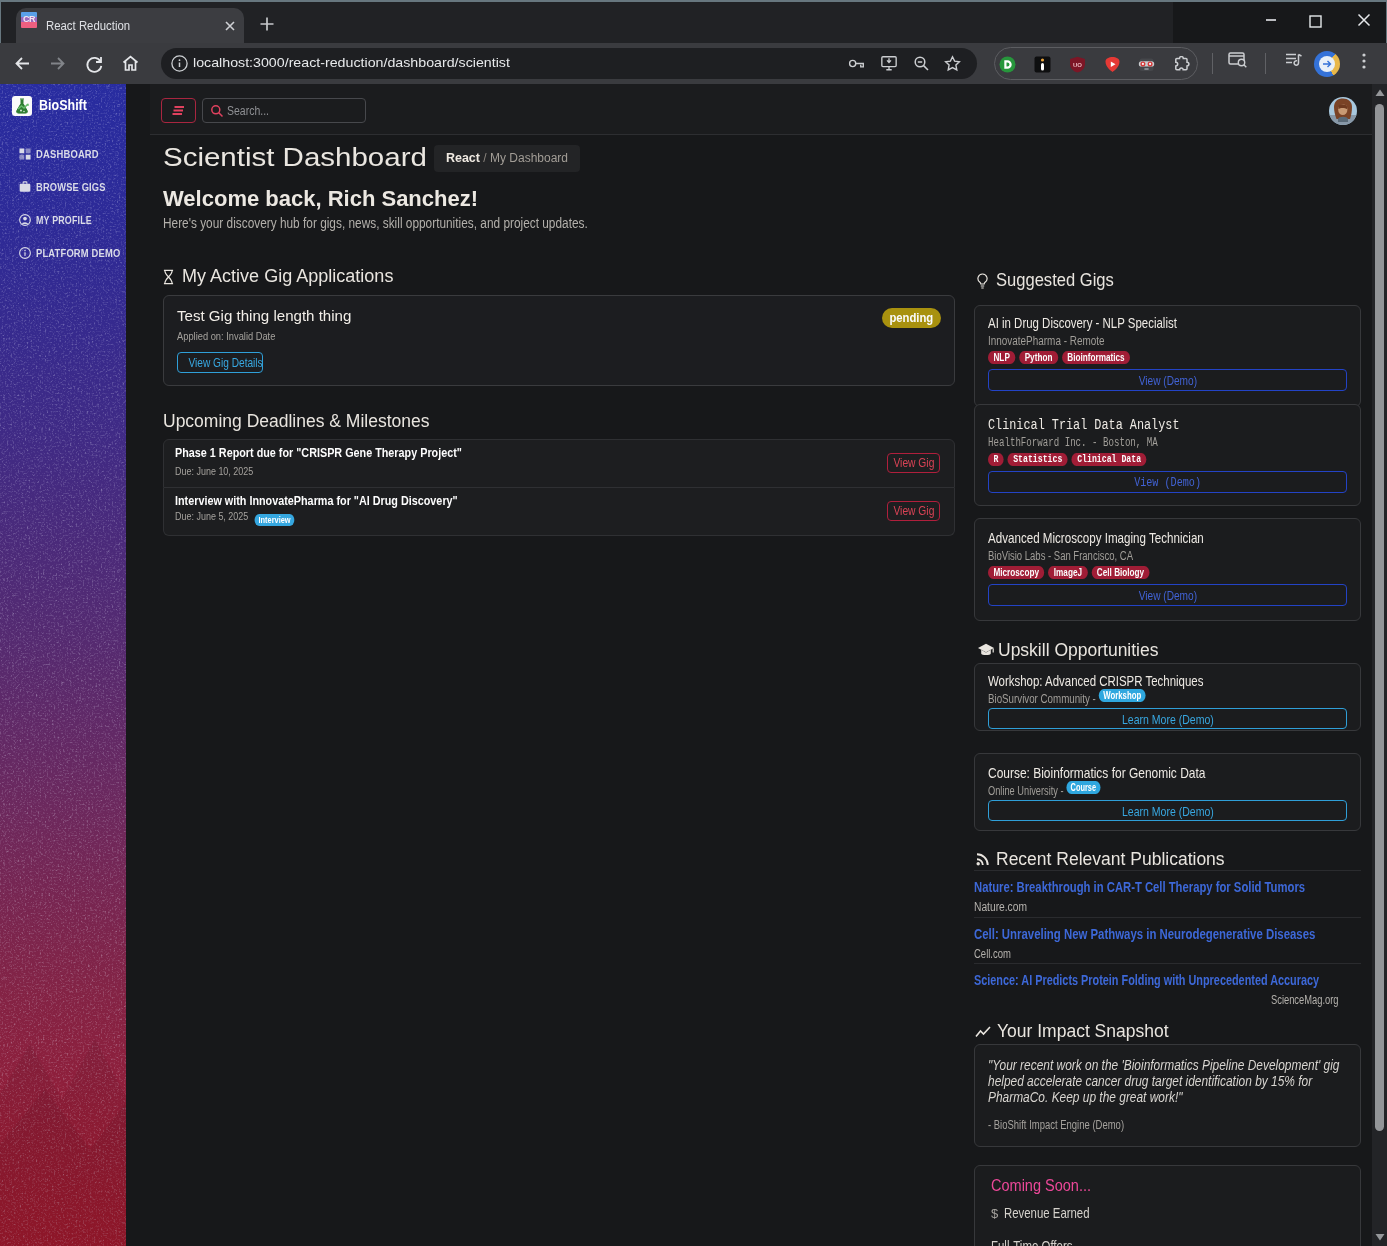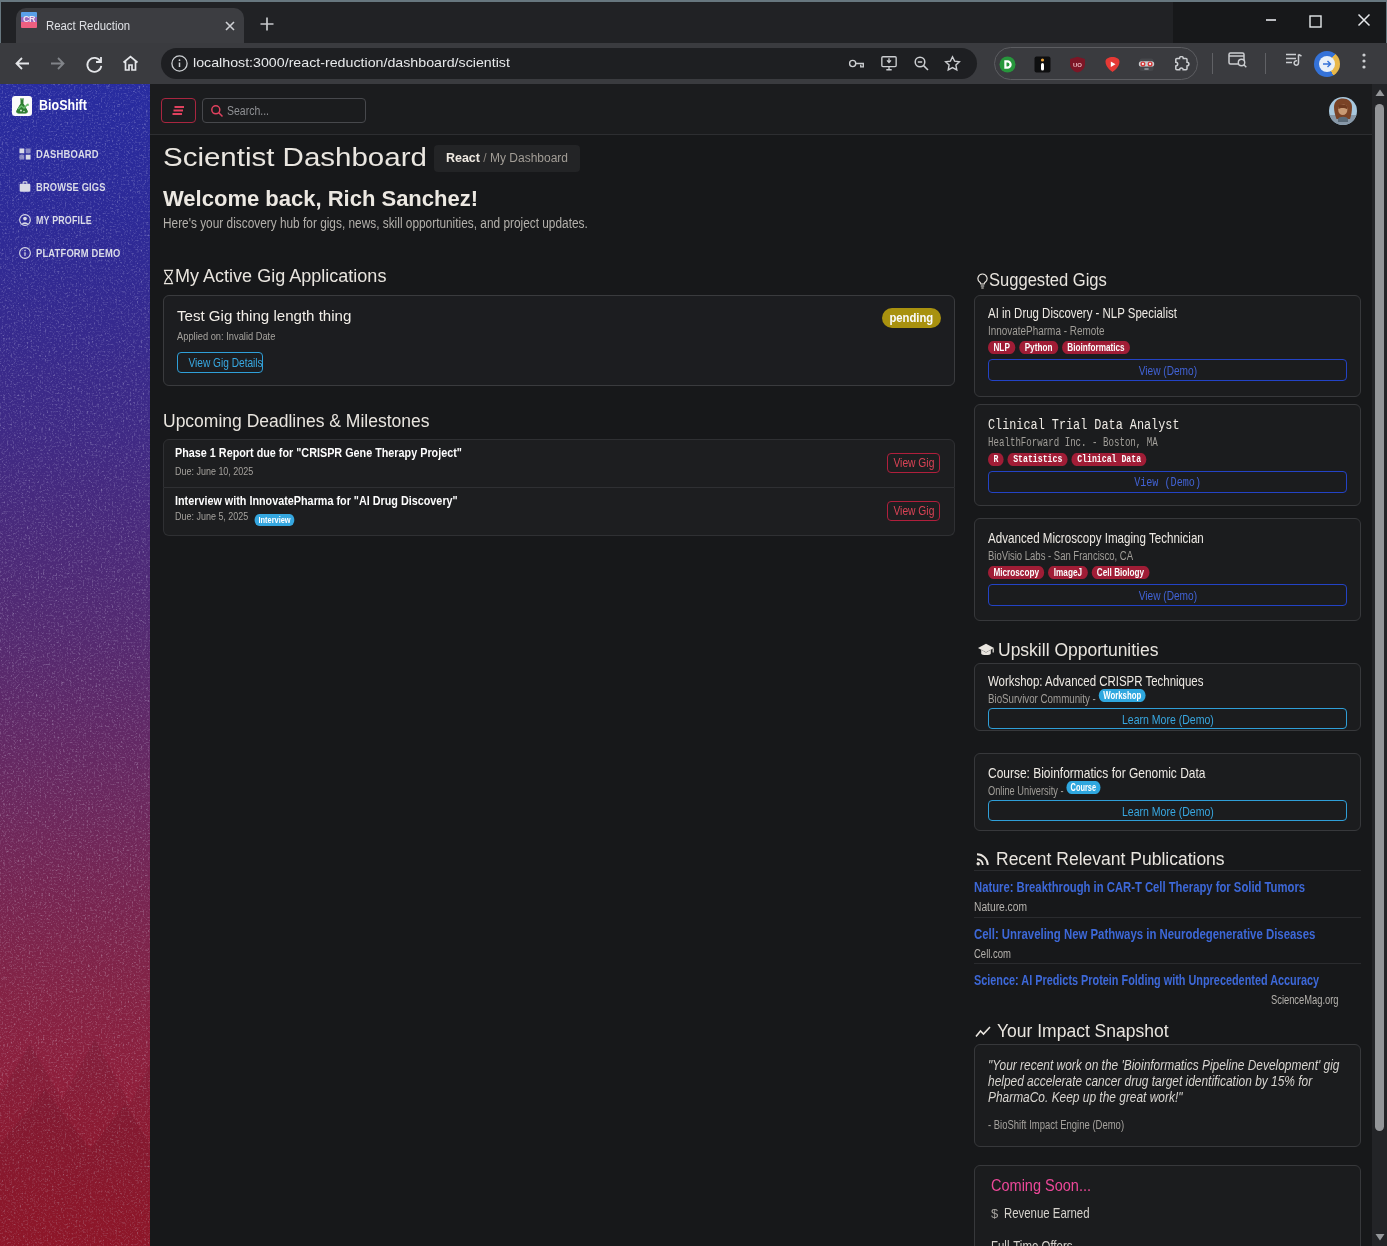--- a/index.html
+++ b/index.html
@@ -19,37 +19,37 @@
 #favicon span { position:absolute; left:0; top:2px; width:100%; text-align:center; font-size:9px; font-weight:bold; color:#f6e8ef; letter-spacing:-0.5px;}
 
 #toolbar { position:absolute; top:43px; left:0; width:1387px; height:41px; background:#3a3b3f; }
 #omnibox { position:absolute; left:161px; top:5px; width:816px; height:31px; border-radius:15.5px; background:#1e1f22; }
 #url { position:absolute; left:32px; top:7px; font-size:13.5px; color:#e7e9eb; }
 #extcapsule { position:absolute; left:994px; top:4px; width:204px; height:33px; border:1px solid #5c5d61; border-radius:16.5px; }
 .sep { position:absolute; top:10px; width:1px; height:21px; background:#606165; }
 .tbi { position:absolute; top:8px; }
 
 #app { position:absolute; top:84px; left:0; width:1387px; height:1162px; background:#17181a; }
-#sidebar { position:absolute; left:0; top:0; width:150px; height:1162px; overflow:hidden;
+#sidebar { position:absolute; left:0; top:0; width:126px; height:1162px; overflow:hidden;
   background:linear-gradient(180deg,#282ca0 0%, #2d2a97 12%, #3f2a85 30%, #552a70 48%, #6d285c 63%, #832345 78%, #941d36 90%, #9f1a2e 100%); }
 #logobox { position:absolute; left:12px; top:12px; width:20px; height:20px; background:#fafafa; border-radius:3px; }
 #logotxt { position:absolute; left:39px; top:13px; font-size:14.5px; font-weight:bold; color:#ffffff; }
 .navitem { position:absolute; left:19px; height:14px; color:#dadbe7; font-size:11px; font-weight:bold; letter-spacing:0.2px; display:flex; align-items:center; gap:5px; }
 #topbar { position:absolute; left:150px; top:0; width:1222px; height:51px; background:#1b1c1e; border-bottom:1px solid #2d2e31; }
 #hamb { position:absolute; left:11px; top:14px; width:35px; height:25px; border:1px solid #a92640; border-radius:4px; }
 #searchbox { position:absolute; left:52px; top:14px; width:164px; height:25px; border:1px solid #47484c; border-radius:4px; color:#8f9094; font-size:12.5px; }
 #searchbox .ph { position:absolute; left:24px; top:5px; }
 
 #content { position:absolute; left:150px; top:51px; width:1222px; height:1111px; }
 #h1 { position:absolute; left:13px; top:7px; font-size:26px; font-weight:400; color:#eae6e0; }
 #crumb { position:absolute; left:284px; top:10px; width:146px; height:27px; background:#232426; border-radius:4px; font-size:12px; color:#a29d96; padding:6px 0; text-align:center; white-space:nowrap; }
 #crumb b { color:#efe9e1; font-weight:bold; font-size:12.5px; }
 #h2 { position:absolute; left:13px; top:51px; font-size:22px; font-weight:bold; color:#ece8e2; }
 #subtitle { position:absolute; left:13px; top:80px; font-size:14px; color:#b3b0ab; }
-.sechead { position:absolute; font-size:17.5px; color:#e9e5df; display:flex; align-items:center; gap:1px; white-space:nowrap; }
+.sechead { position:absolute; font-size:17.5px; color:#e9e5df; display:flex; align-items:center; gap:8px; white-space:nowrap; }
 .card { position:absolute; background:#1c1d20; border:1px solid #3a3b3e; border-radius:6px; }
 #pendbadge { position:absolute; right:13px; top:12px; background:#a8910f; color:#fafbfc; font-size:12px; font-weight:bold; padding:3px 6px; border-radius:10px; }
 .btn-cyan { display:inline-block; border:1px solid #2f9fd8; color:#38a7e0; border-radius:4px; font-size:13px; width:86px; height:21px; line-height:19px; text-align:center; }
 .btn-red { position:absolute; right:14px; top:13px; border:1px solid #b01f3c; color:#d84355; border-radius:4px; font-size:13px; width:53px; height:20px; line-height:18px; text-align:center; }
 .lrow { position:relative; background:#1d1e20; border:1px solid #2f3033; padding:5px 11px; height:48.5px; }
 .lrow + .lrow { border-top:none; }
 .lrow .t { font-size:13.5px; font-weight:bold; color:#fdfdfd; }
 .lrow .d { font-size:11.5px; color:#a5a29d; margin-top:5px; }
 .ibadge { display:inline-block; background:#35a7e0; color:#fff; font-size:9.5px; line-height:12px; font-weight:bold; padding:0 5px; border-radius:6px; margin-left:8px; position:relative; top:3px;}
 
@@ -329,21 +329,21 @@
       </div>
     </div>
 
     <div class="sechead" style="left:977px; top:186px;">
       <svg class="icon" width="11" height="16" viewBox="0 0 11 16">
           <path d="M5.5 1 a4.5 4.5 0 0 1 2.6 8.2 c-0.6 0.5 -0.9 1 -0.9 1.8 H3.8 c0-0.8-0.3-1.3-0.9-1.8 A4.5 4.5 0 0 1 5.5 1 Z" fill="none" stroke="#e9e5df" stroke-width="1.2"></path>
           <path d="M3.8 13 H7.2 M4.3 15 H6.7" stroke="#e9e5df" stroke-width="1.2"></path>
         </svg>
       <span id="sec3" class="sx">Suggested Gigs</span>
     </div>
-    <div class="gcard" style="top:211px; height:102px;">
+    <div class="gcard" style="top:221px; height:102px;">
       <div class="gt nw"><span class="sx" id="g1t">AI in Drug Discovery - NLP Specialist</span></div>
       <div class="gs nw"><span class="sx" id="g1s">InnovatePharma - Remote</span></div>
       <div class="tags">
           <span class="tag">NLP</span>
           <span class="tag">Python</span>
           <span class="tag">Bioinformatics</span>
         </div>
       <div class="btn-blue"><span class="sx" style="transform:scaleX(0.75);">View (Demo)</span></div>
     </div>
     <div class="gcard" style="top:320px; height:102px; padding-top:12px;font-family:Liberation Mono, monospace;">

